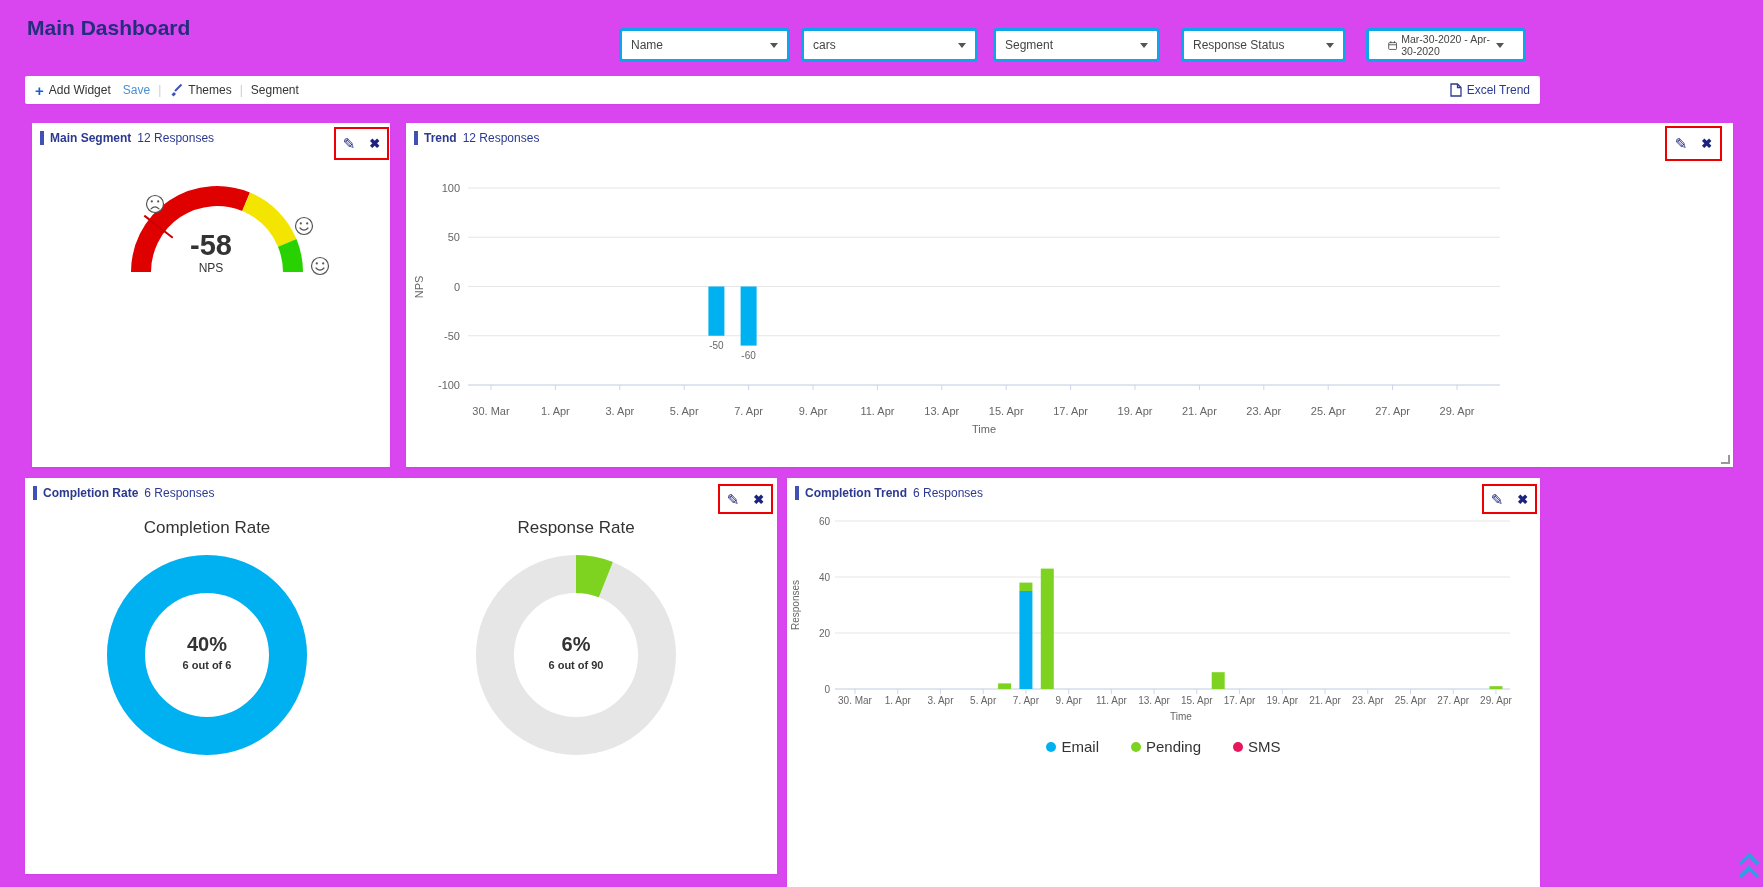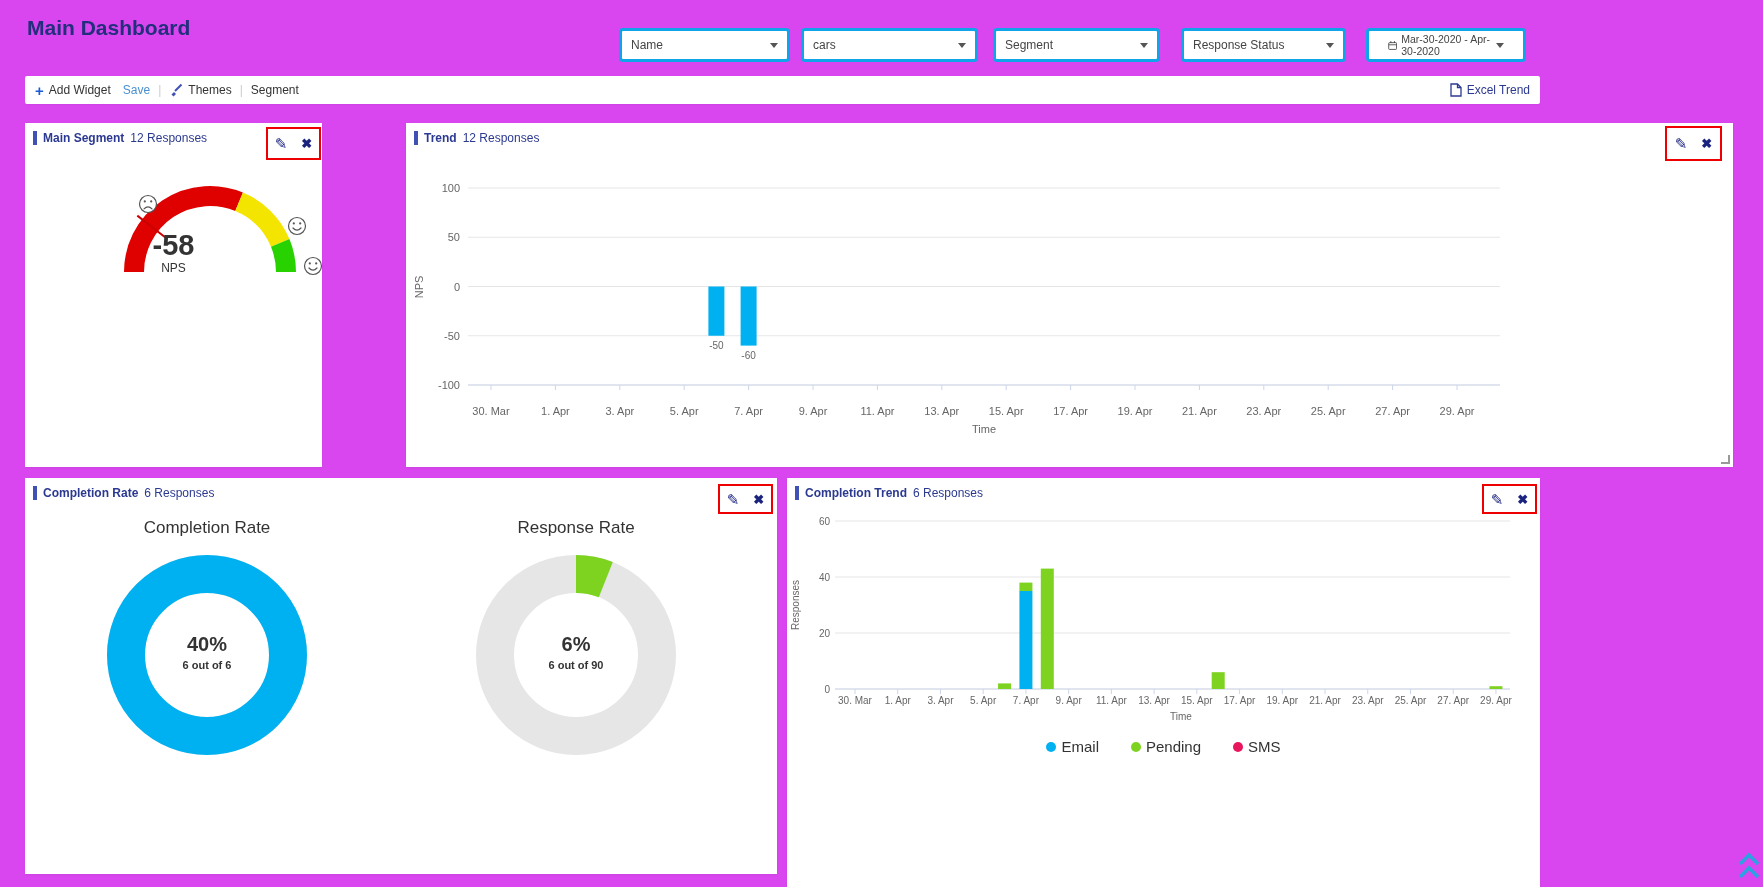--- a/index.html
+++ b/index.html
@@ -90,21 +90,21 @@
     <span class="tb-item">Segment</span>
     <span class="tb-right">
       <svg width="12" height="14" viewBox="0 0 12 14">
         <path d="M1 1 h6.5 l3.5 3.5 V13 H1 Z" fill="none" stroke="#2b3990" stroke-width="1.3"></path>
         <path d="M7.5 1 v3.5 h3.5" fill="none" stroke="#2b3990" stroke-width="1.3"></path>
       </svg>
       <span>Excel Trend</span>
     </span>
   </div>
 
-  <section class="card" style="left:25px;top:123px;width:297px;height:344px">
+  <section class="card" style="left:32px;top:123px;width:358px;height:344px">
     <div class="whead">
       <span class="accent"></span>
       <span class="wtitle">Main Segment</span>
       <span class="wresp">12 Responses</span>
     </div>
     <div class="controls" style="top:4px;right:1px;width:55px;height:33px">
       <span class="pencil">✎</span>
       <span class="xmark">✖</span>
     </div>
     <svg id="gauge-svg" class="chart-svg" style="top:37px" width="371" height="150">

